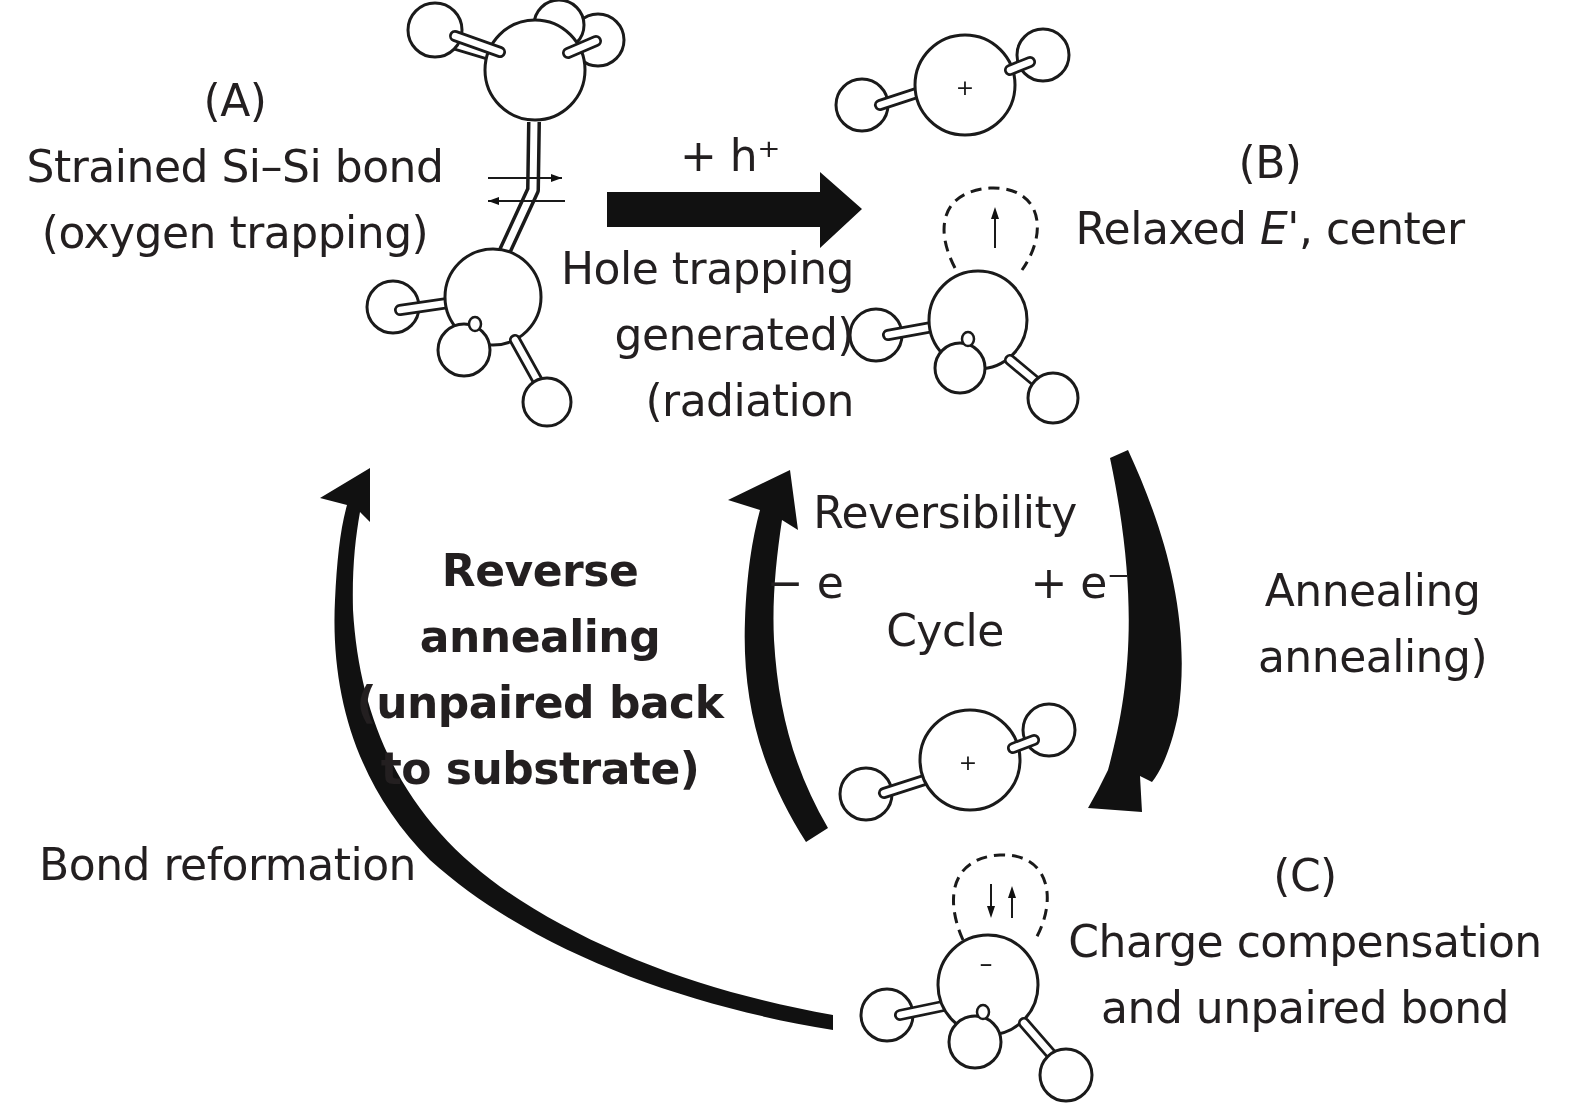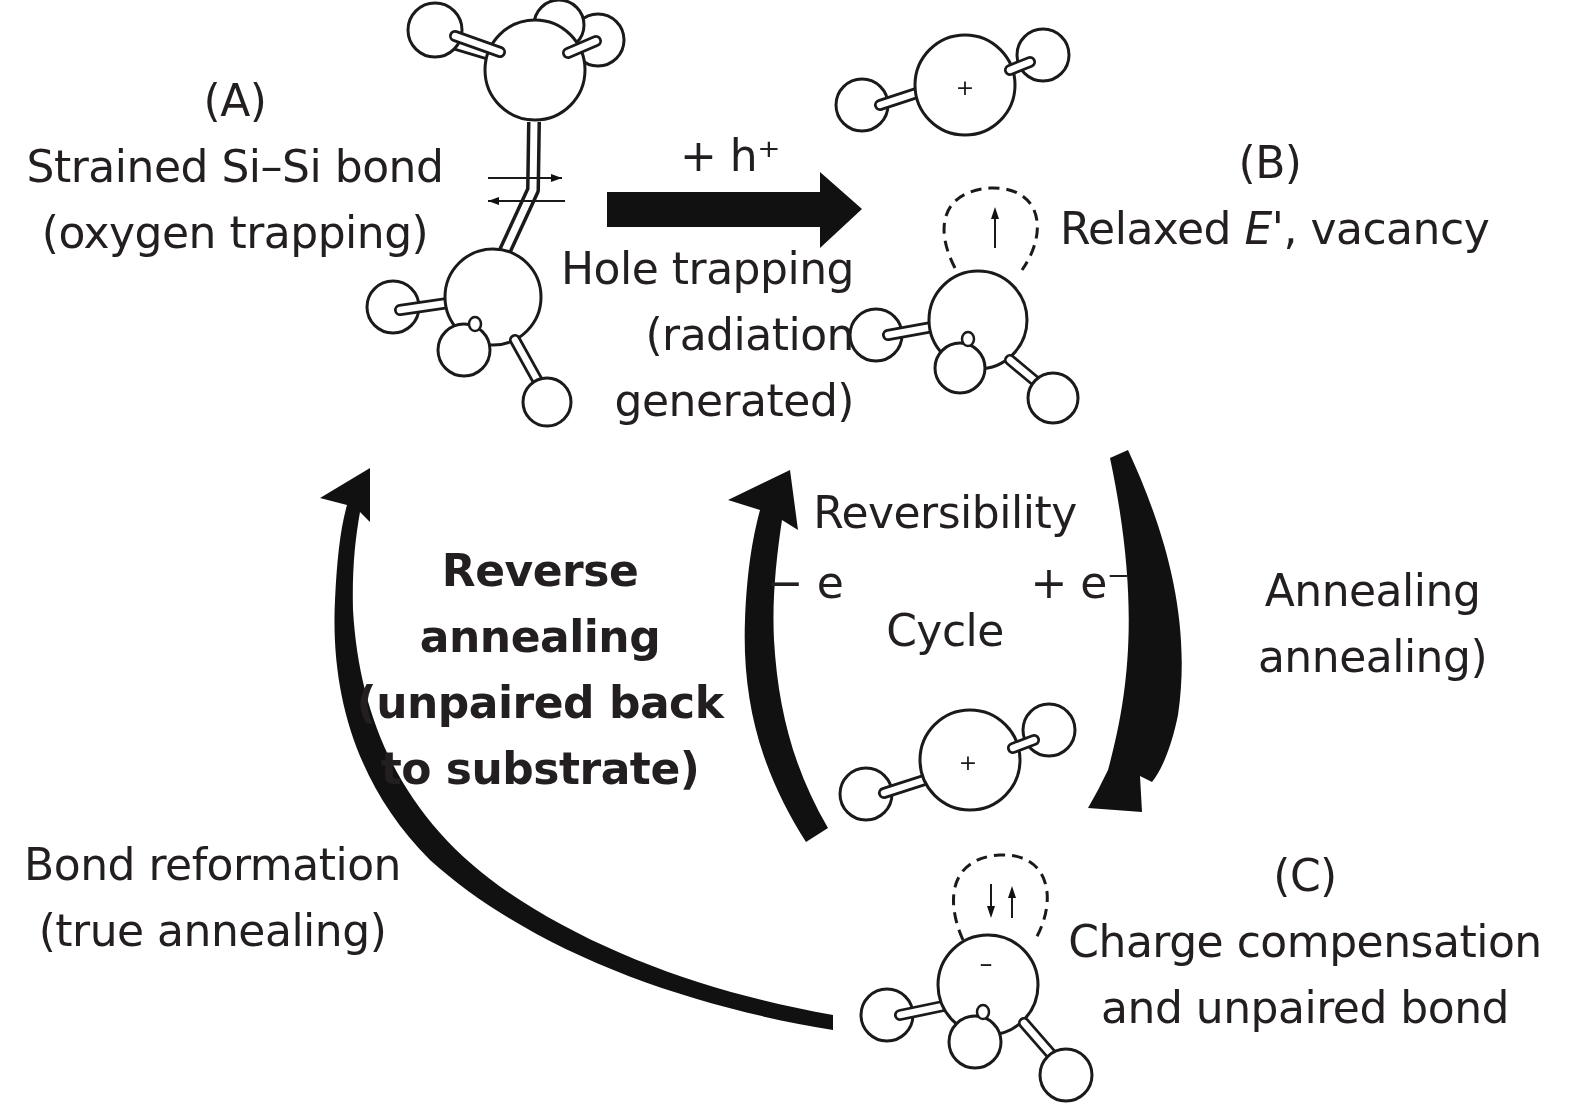--- a/index.html
+++ b/index.html
@@ -165,27 +165,27 @@
   <div>Strained Si–Si bond</div>
   <div>(oxygen trapping)</div>
 </div>
 
 <div class="lbl" style="left:660px; top:123px; width:140px;">
   <div>+ h⁺</div>
 </div>
 
 <div class="lbl" style="left:514px; top:236px; width:340px;text-align:right;">
   <div>Hole trapping</div>
+  <div>generated)</div>
   <div>(radiation</div>
-  <div>generated)</div>
 </div>
 
 <div class="lbl" style="left:1060px; top:130px; width:420px;">
   <div>(B)</div>
-  <div><span>Relaxed </span><i>E</i><span>', vacancy</span></div>
+  <div><span>Relaxed </span><i>E</i><span>', center</span></div>
 </div>
 
 <div class="lbl" style="left:795px; top:480px; width:300px;">
   <div>Reversibility</div>
 </div>
 
 <div class="lbl" style="left:760px; top:550px; width:90px;">
   <div>− e</div>
 </div>
 
@@ -202,22 +202,21 @@
   <div>annealing</div>
   <div>(unpaired back</div>
   <div>to substrate)</div>
 </div>
 
 <div class="lbl" style="left:1185px; top:558px; width:375px;">
   <div>Annealing</div>
   <div>annealing)</div>
 </div>
 
-<div class="lbl" style="left:0px; top:832px; width:425px;">
+<div class="lbl" style="left:15px; top:832px; width:425px;">
   <div>Bond reformation</div>
-  <div>(true annealing)</div>
 </div>
 
 <div class="lbl" style="left:1045px; top:843px; width:520px;">
   <div>(C)</div>
   <div>Charge compensation</div>
   <div>and unpaired bond</div>
 </div>
 
 </body></html>

